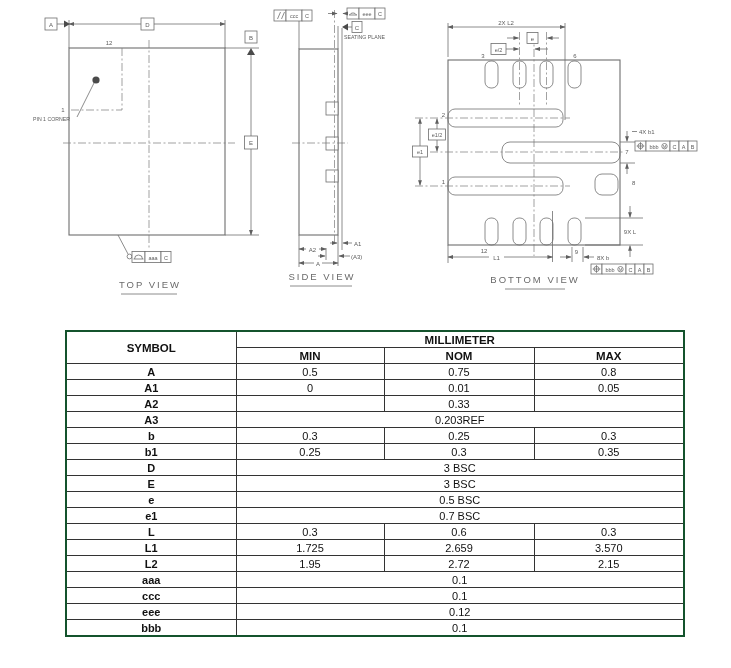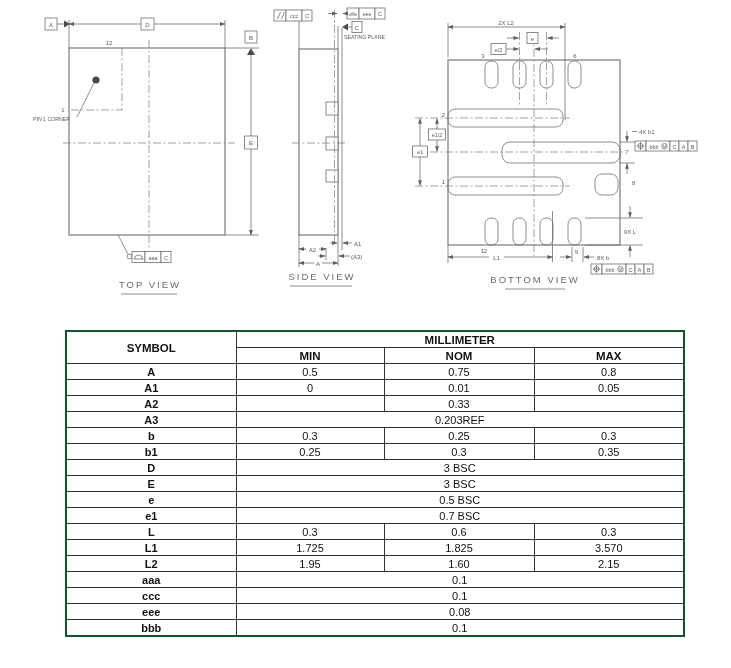--- a/index.html
+++ b/index.html
@@ -350,40 +350,40 @@
         </tr>
         <tr>
           <td class="sym">L</td>
           <td>0.3</td>
           <td>0.6</td>
           <td>0.3</td>
         </tr>
         <tr>
           <td class="sym">L1</td>
           <td>1.725</td>
-          <td>1.825</td>
+          <td>2.659</td>
           <td>3.570</td>
         </tr>
         <tr>
           <td class="sym">L2</td>
           <td>1.95</td>
-          <td>1.60</td>
+          <td>2.72</td>
           <td>2.15</td>
         </tr>
         <tr>
           <td class="sym">aaa</td>
           <td colspan="3">0.1</td>
         </tr>
         <tr>
           <td class="sym">ccc</td>
           <td colspan="3">0.1</td>
         </tr>
         <tr>
           <td class="sym">eee</td>
-          <td colspan="3">0.08</td>
+          <td colspan="3">0.12</td>
         </tr>
         <tr>
           <td class="sym">bbb</td>
           <td colspan="3">0.1</td>
         </tr>
       </tbody>
   </table>
 
 </div>
 

